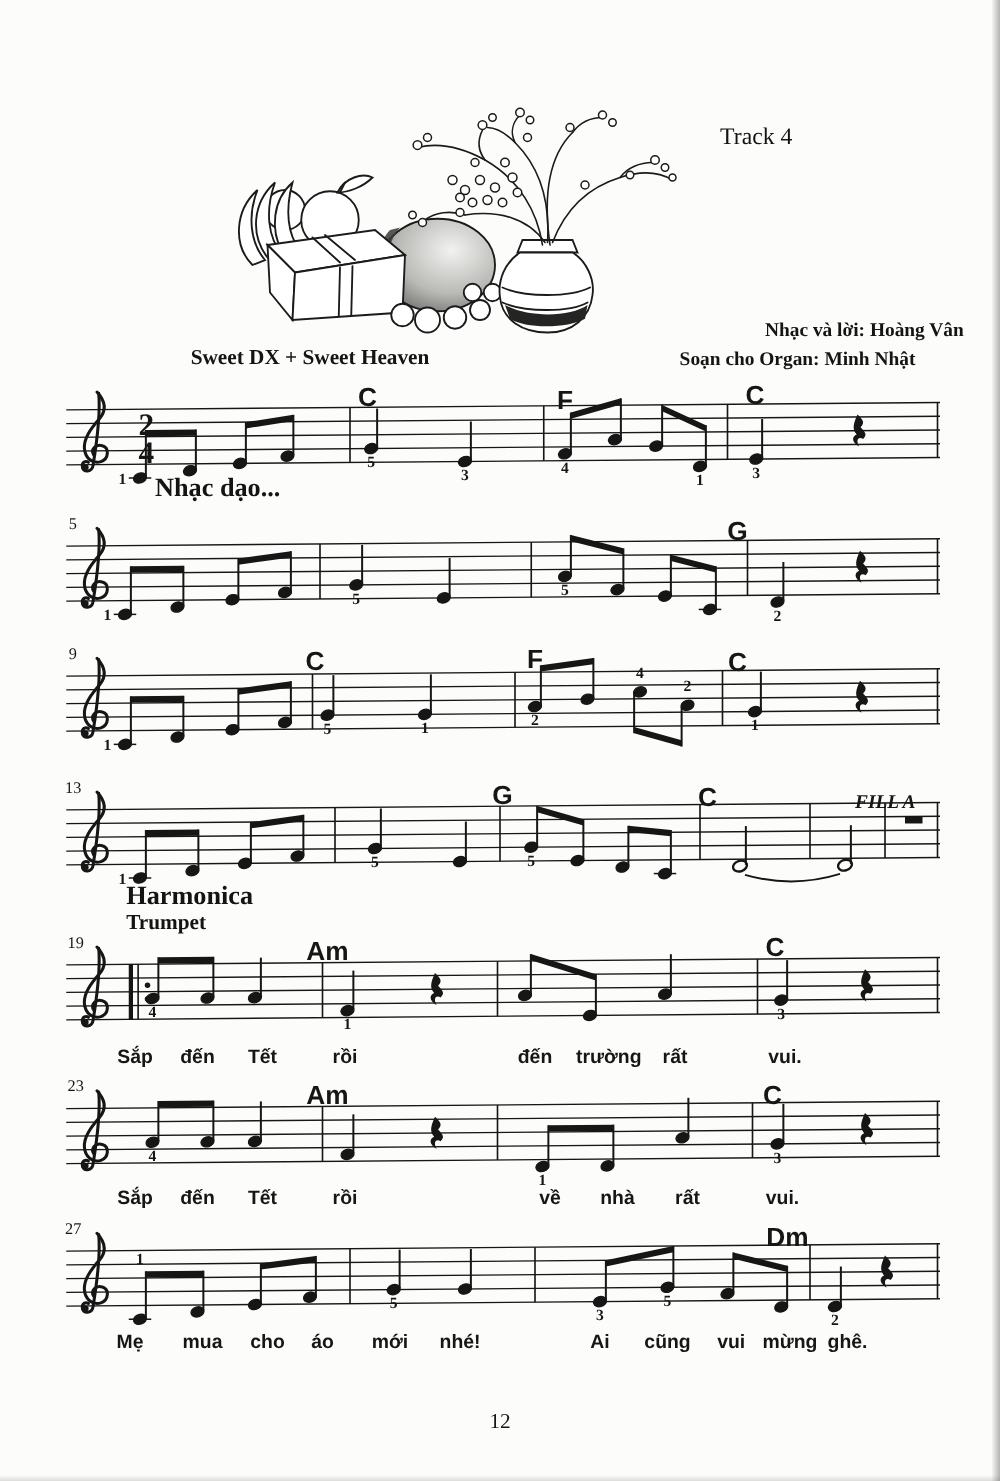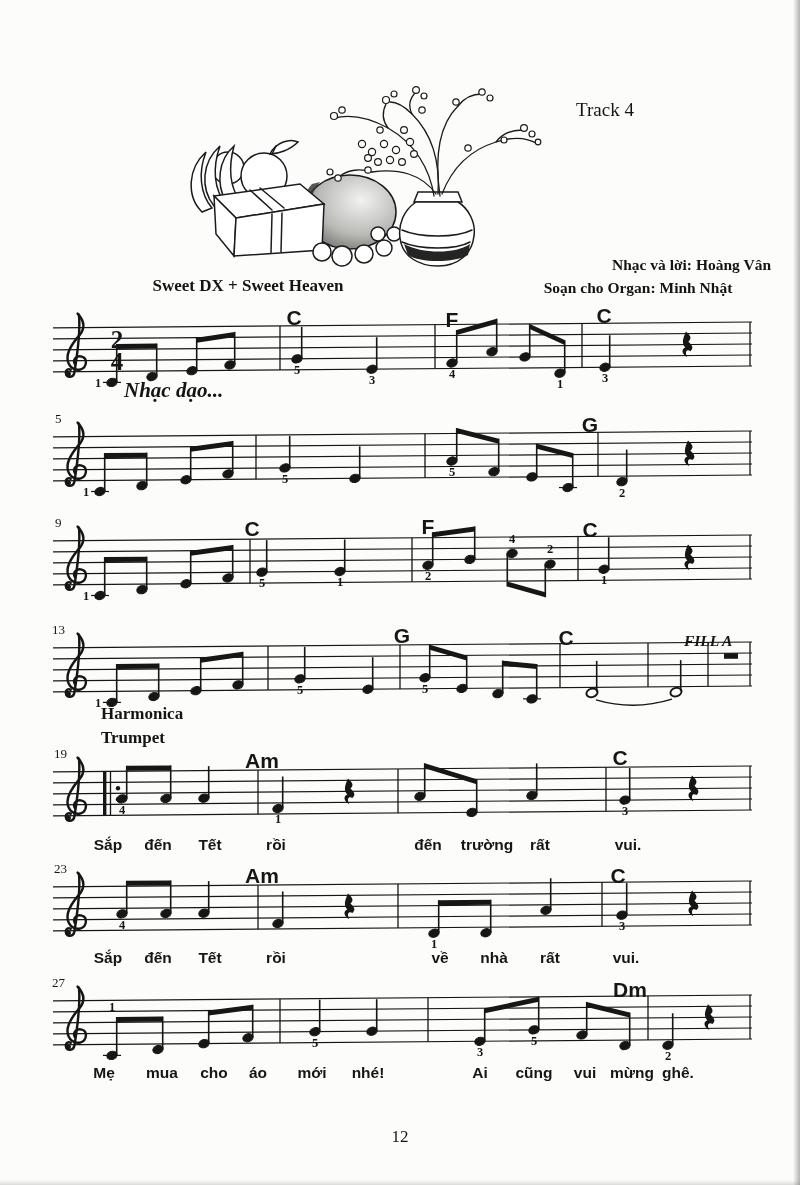--- a/index.html
+++ b/index.html
@@ -21,22 +21,22 @@
   .abs{position:absolute;}
   .song-title{
     left:440px;top:56px;width:330px;text-align:center;
     font-size:30px;font-weight:bold;font-style:italic;letter-spacing:.5px;
     white-space:nowrap;
   }
   .track{left:440px;top:99px;width:330px;text-align:center;font-size:19px;font-weight:normal;}
   .credit1{left:505px;top:256px;width:266px;text-align:right;font-size:15.5px;font-weight:bold;}
   .credit2{left:505px;top:279px;width:266px;text-align:center;font-size:15.5px;font-weight:bold;}
   .sweet{left:117px;top:276px;width:262px;text-align:center;font-size:17px;font-weight:bold;}
-  .nhacdao{left:124px;top:378px;font-size:21px;font-weight:bold;font-style:italic;}
-  .harmonica{left:101px;top:704px;font-size:17px;font-weight:bold;}
+  .nhacdao{left:124px;top:378px;font-size:21px;font-weight:bold;}
+  .harmonica{left:101px;top:704px;font-size:21px;font-weight:bold;}
   .trumpet{left:101px;top:728px;font-size:17px;font-weight:bold;}
   .pagenum{left:0;top:1094px;width:800px;text-align:center;font-size:17px;margin-top:33px;}
   svg{display:block;}
   #notation{position:absolute;left:0;top:0;}
   #illu{position:absolute;left:172px;top:84px;}
 </style>
 </head>
 <body>
 
 <div class="page">

